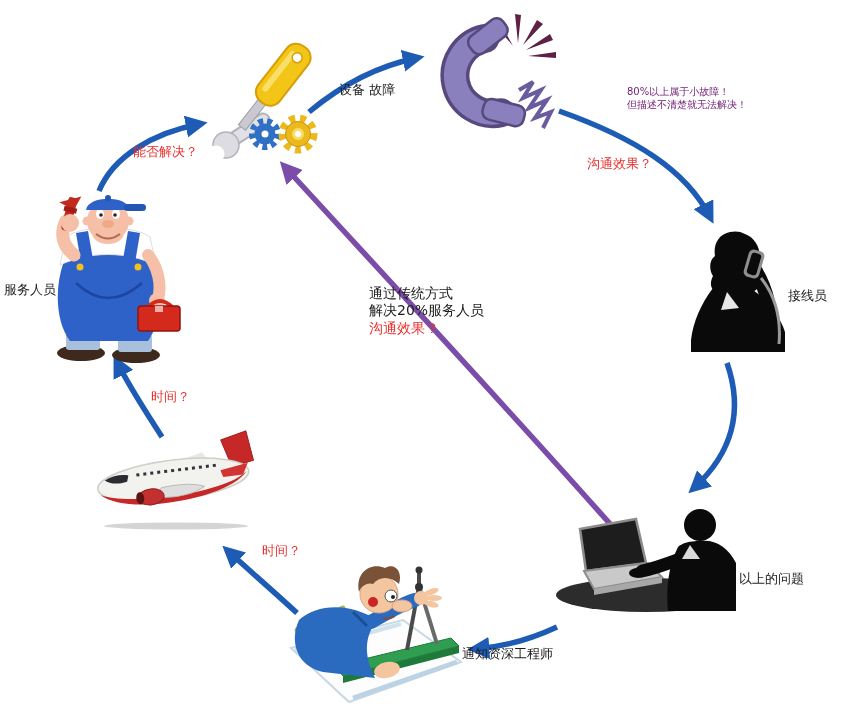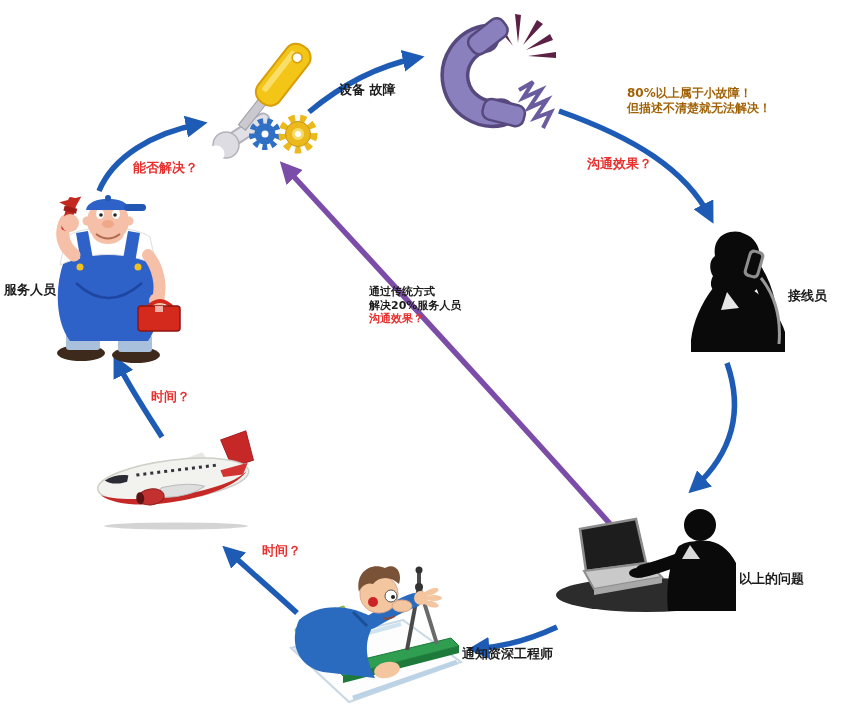--- a/index.html
+++ b/index.html
@@ -1,25 +1,25 @@
 <!DOCTYPE html>
 <html><head>
 <meta charset="utf-8">
 <style>
   *{margin:0;padding:0;box-sizing:border-box}
   html,body{background:#ffffff}
   body{font-family:"DejaVu Sans","Liberation Sans",sans-serif}
   .canvas{position:relative;width:842px;height:707px;background:#fff;overflow:hidden}
   .abs{position:absolute}
   svg{display:block;overflow:visible}
-  .lbl{position:absolute;font-weight:bold;font-size:13px;line-height:1.3;white-space:nowrap}
+  .lbl{position:absolute;font-weight:normal;font-size:13px;line-height:1.3;white-space:nowrap}
   .t-black{color:#1c1c1c}
   .t-red{color:#e8302e}
-  .t-orange{color:#a16207;font-size:12px;line-height:1.25}
-  .t-small{font-size:11px;line-height:1.24}
+  .t-orange{color:#701a75;font-size:10px;line-height:1.25}
+  .t-small{font-size:14px;line-height:1.24}
 </style>
 </head>
 <body>
 
 <div class="canvas">
 
   <svg class="abs" style="left:0;top:0" width="842" height="707" viewBox="0 0 842 707">
     <defs>
       <marker id="mb" markerWidth="4" markerHeight="4" refX="6.5" refY="5" orient="auto" viewBox="0 0 10 10">
         <path d="M0,0 L10,5 L0,10 z" fill="#1d5bb5"></path>
@@ -212,21 +212,21 @@
 
   <div class="lbl t-black" style="left:339px;top:82px">设备 故障</div>
 
   <div class="lbl t-orange" style="left:627px;top:86px">
     <div>80%以上属于小故障！</div>
     <div>但描述不清楚就无法解决！</div>
   </div>
 
   <div class="lbl t-red" style="left:587px;top:156px">沟通效果？</div>
 
-  <div class="lbl t-red" style="left:133px;top:160px">能否解决？</div>
+  <div class="lbl t-red" style="left:133px;top:144px">能否解决？</div>
 
   <div class="lbl t-black" style="left:4px;top:282px">服务人员</div>
 
   <div class="lbl t-black" style="left:788px;top:288px">接线员</div>
 
   <div class="lbl t-small" style="left:369px;top:285px">
     <div class="t-black">通过传统方式</div>
     <div class="t-black">解决20%服务人员</div>
     <div class="t-red">沟通效果？</div>
   </div>

